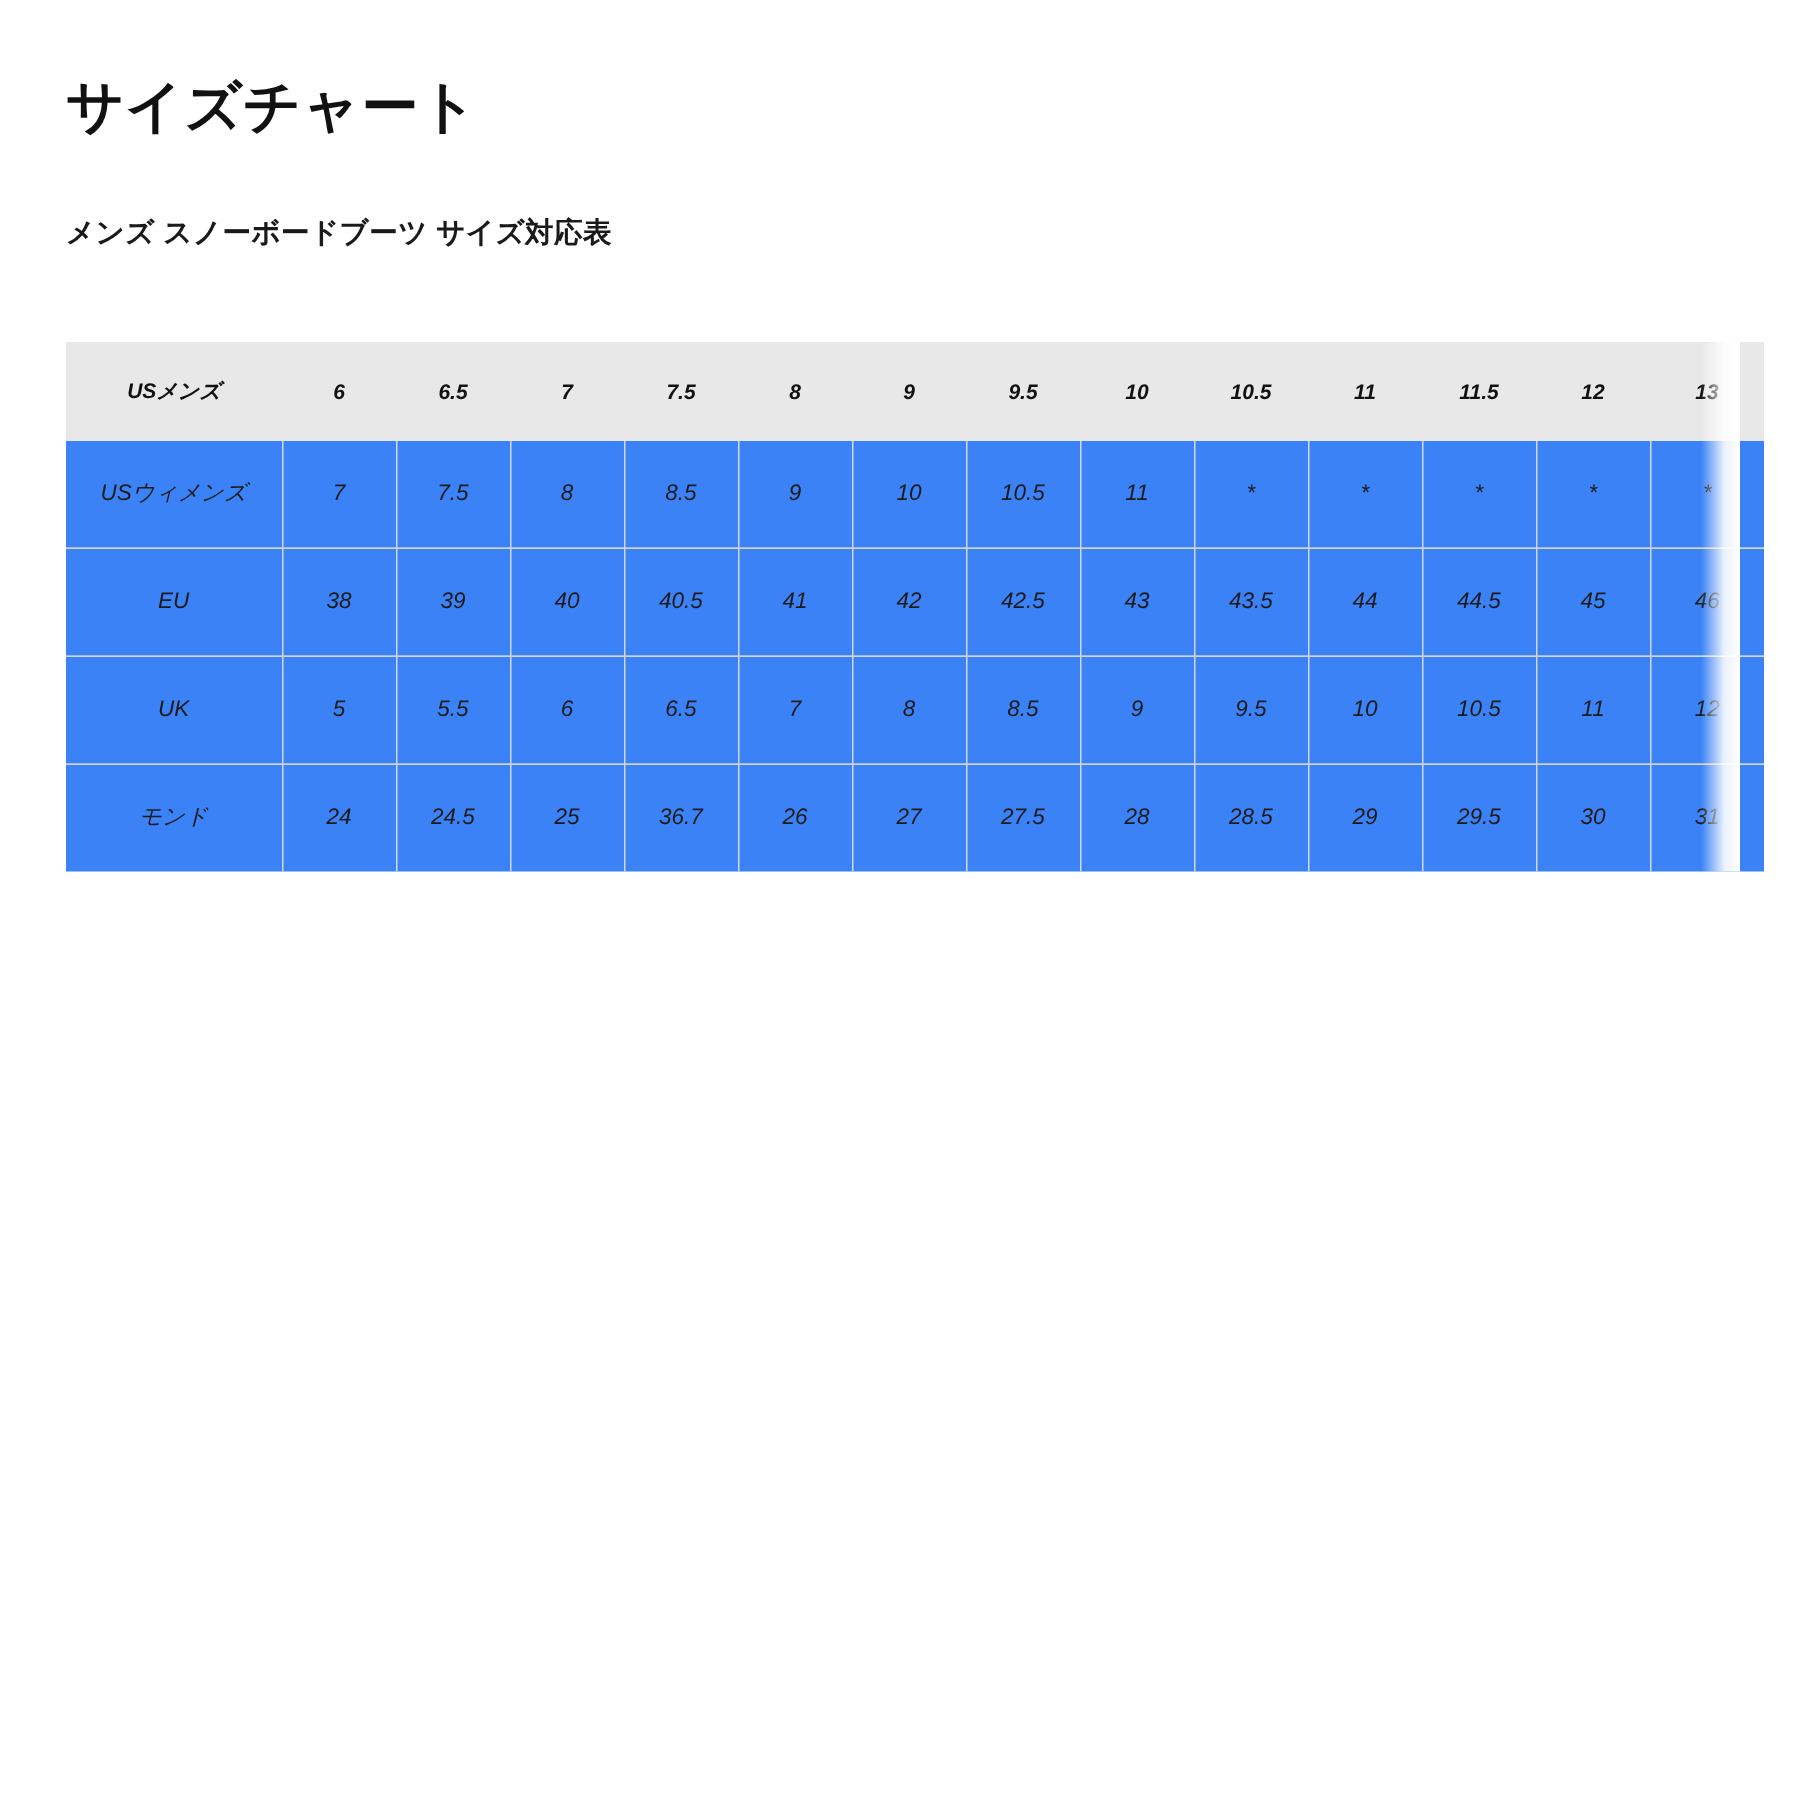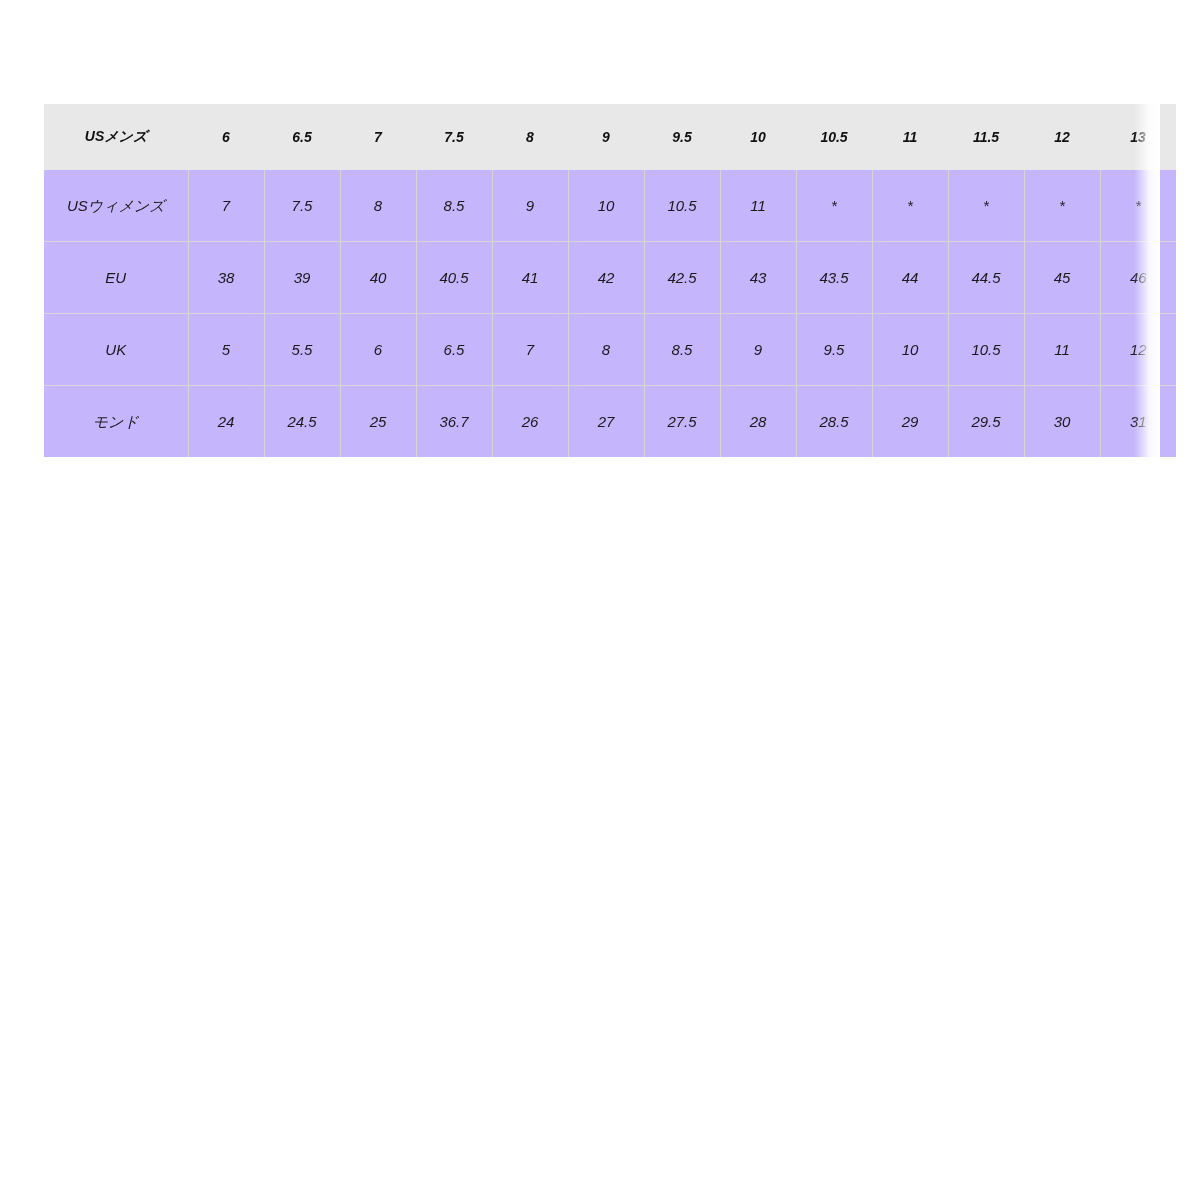--- a/index.html
+++ b/index.html
@@ -79,21 +79,21 @@
   table.size-chart tbody td {
     height: 71px;
     font-size: 15px;
     font-weight: 400;
     color: #1a1a1a;
     text-align: center;
     vertical-align: middle;
     border-bottom: 1px solid #d6d6d6;
     border-right: 1px solid #d6d6d6;
     padding: 0 4px;
-    background: #c4b5fd;
+    background: #3b82f6;
     line-height: 1.45;
   }
 
   table.size-chart tbody td:last-child {
     border-right: none;
   }
 
   table.size-chart tbody tr:last-child td {
     border-bottom: none;
     margin-top: 28px;
@@ -114,21 +114,23 @@
     height: 100%;
     background: linear-gradient(to right, rgba(255,255,255,0) 0%, rgba(255,255,255,0.9) 60%, #ffffff 100%);
     pointer-events: none;
   }
 </style>
 </head>
 <body>
 
 <div class="page">
 
-
+  <h1 class="page-title">サイズチャート</h1>
+
+  <div class="subtitle">メンズ スノーボードブーツ サイズ対応表</div>
 
   <div class="table-wrap">
     <table class="size-chart">
       <colgroup>
         <col class="label-col">
         <col class="size-col">
           <col class="size-col">
           <col class="size-col">
           <col class="size-col">
         <col class="size-col">

